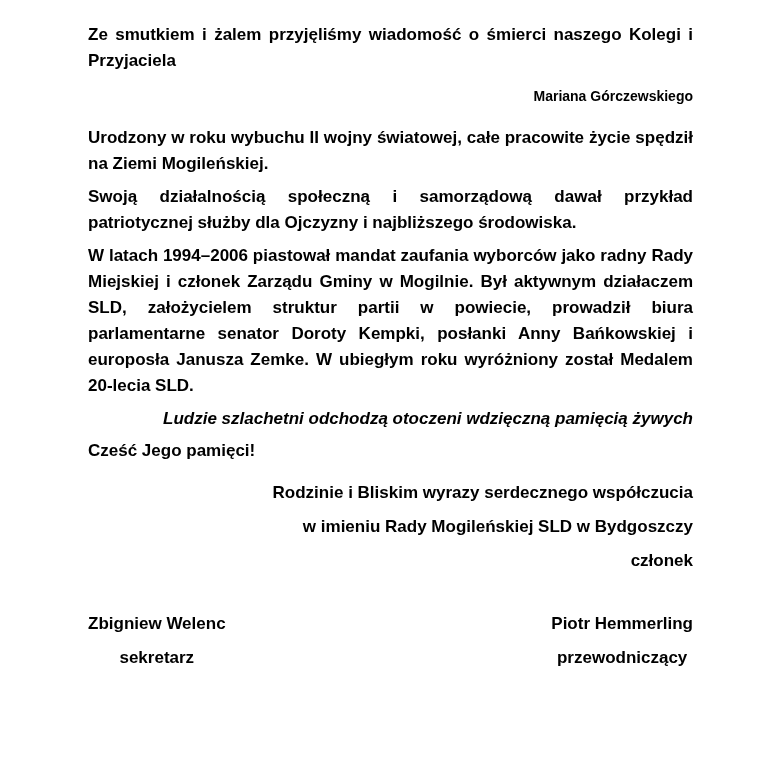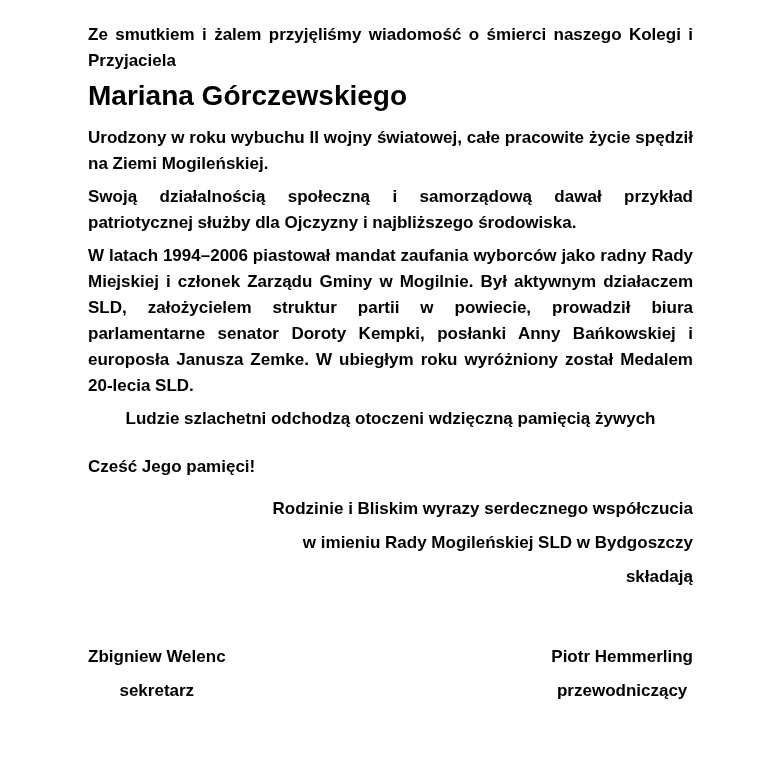--- a/index.html
+++ b/index.html
@@ -19,46 +19,47 @@
     font-weight: bold;
     font-size: 17px;
     overflow: hidden;
   }
   .para {
     margin: 0 0 7px 0;
     line-height: 26px;
     text-align: justify;
   }
   .name-heading {
-    font-size: 28px;
+    font-size: 14px;
     line-height: 28px;
-    text-align: left;
+    text-align: right;
     margin: 8px 0 15px 0;
     font-weight: bold;
   }
   .quote {
-    text-align: center;
+    font-style: italic;
+    text-align: right;
     line-height: 26px;
-    margin: 2px 0 22px 0;
+    margin: 2px 0 6px 0;
   }
   .tribute {
     line-height: 26px;
     margin: 0 0 12px 0;
     text-align: left;
   }
   .center-line {
     text-align: right;
     line-height: 34px;
     margin: 0;
   }
   .signatures {
     display: flex;
     justify-content: space-between;
     align-items: flex-start;
-    margin-top: 50px;
+    margin-top: 33px;
   }
   .sig {
     text-align: center;
   }
   .sig-name {
     line-height: 26px;
   }
   .sig-title {
     line-height: 26px;
     margin-top: 8px;
@@ -81,21 +82,21 @@
   <p class="para">W latach 1994–2006 piastował mandat zaufania wyborców jako radny Rady Miejskiej i członek Zarządu Gminy w Mogilnie. Był aktywnym działaczem SLD, założycielem struktur partii w powiecie, prowadził biura parlamentarne senator Doroty Kempki, posłanki Anny Bańkowskiej i europosła Janusza Zemke. W ubiegłym roku wyróżniony został Medalem 20-lecia SLD.</p>
 
   <p class="quote">Ludzie szlachetni odchodzą otoczeni wdzięczną pamięcią żywych</p>
 
   <p class="tribute">Cześć Jego pamięci!</p>
 
   <p class="center-line">Rodzinie i Bliskim wyrazy serdecznego współczucia</p>
 
   <p class="center-line">w imieniu Rady Mogileńskiej SLD w Bydgoszczy</p>
 
-  <p class="center-line">składają</p>
+  <p class="center-line">członek</p>
 
   <div class="signatures">
     <div class="sig">
       <div class="sig-name">Zbigniew Welenc</div>
       <div class="sig-title">sekretarz</div>
     </div>
     <div class="sig">
       <div class="sig-name">Piotr Hemmerling</div>
       <div class="sig-title">przewodniczący</div>
     </div>

